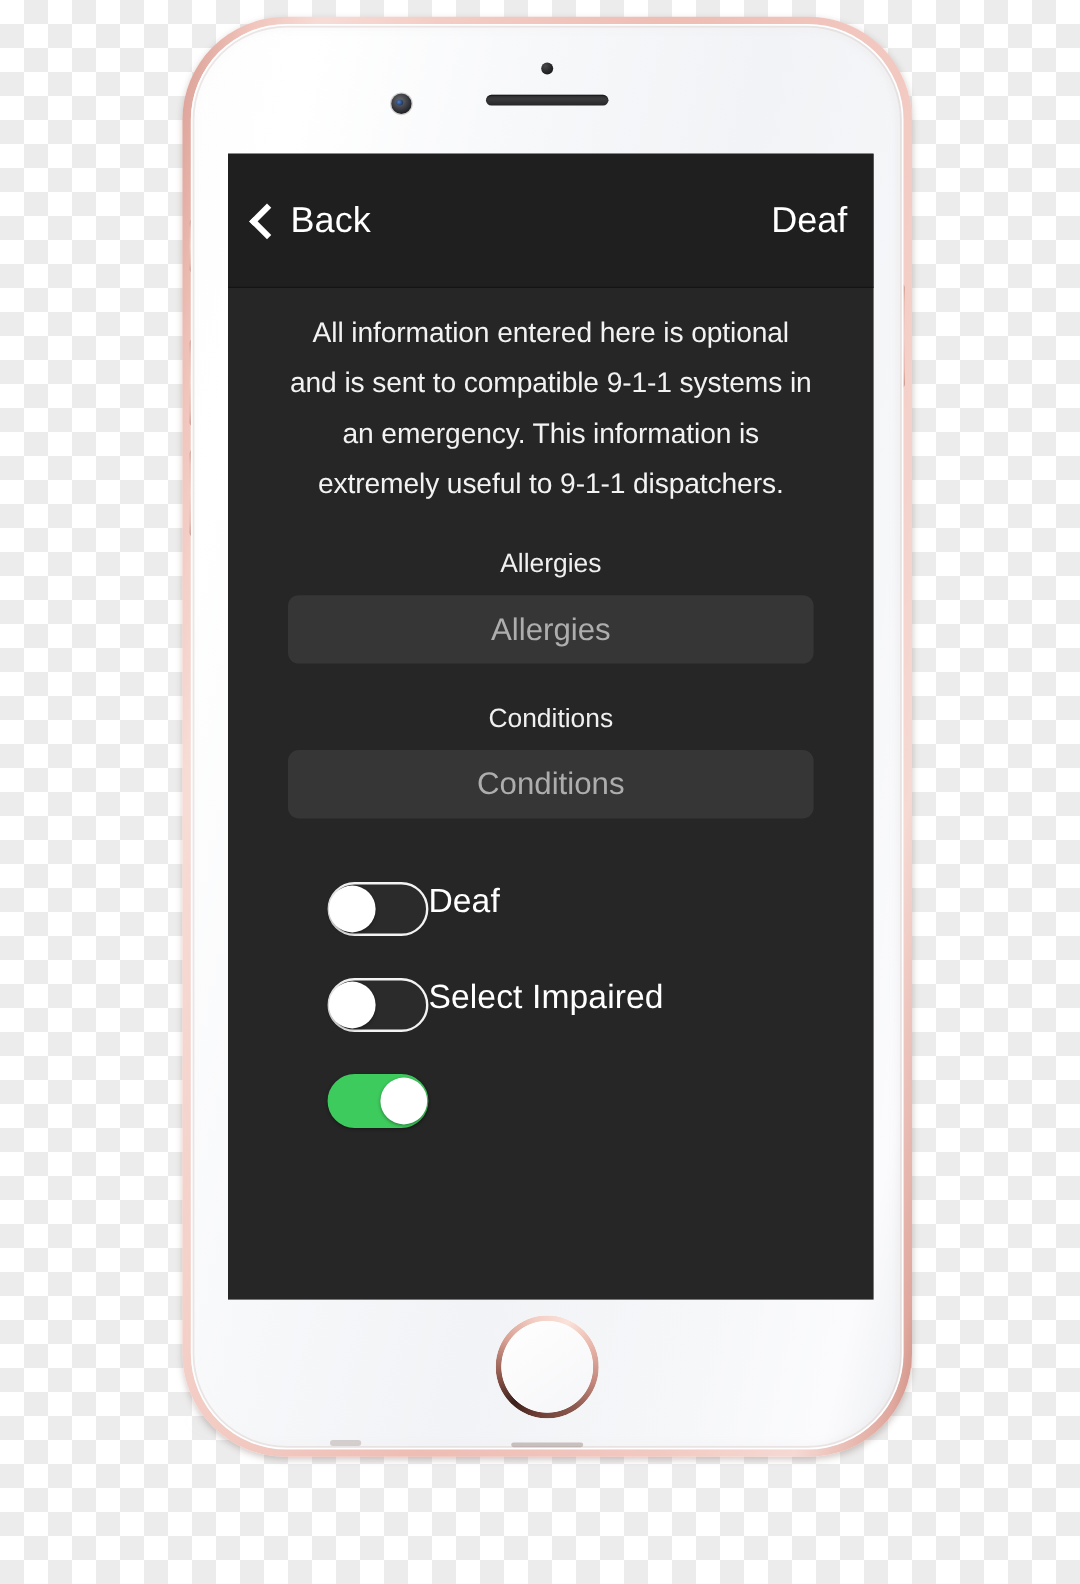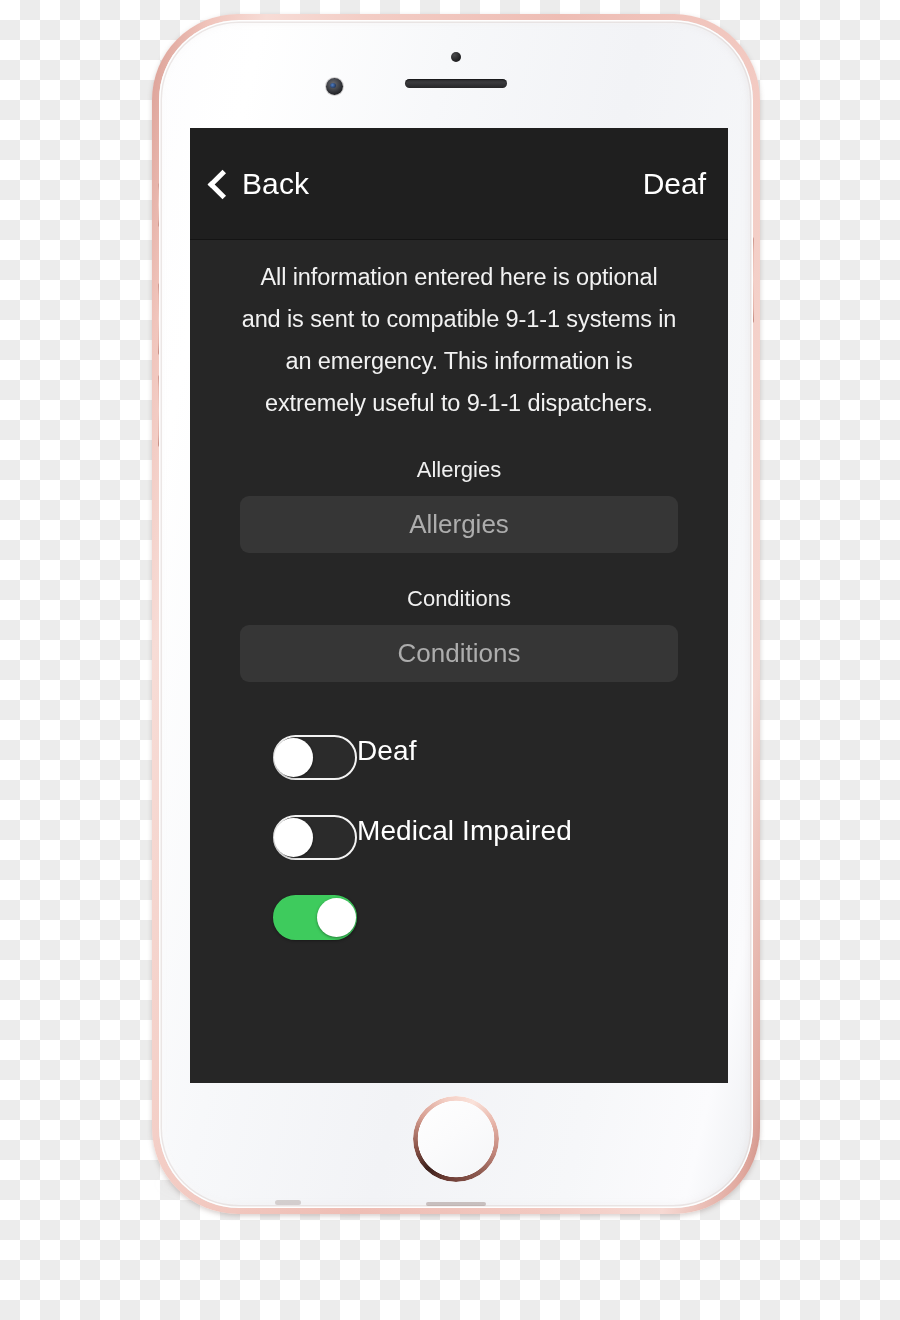--- a/index.html
+++ b/index.html
@@ -406,21 +406,21 @@
               <div class="switch off">
                 <div class="knob"></div>
               </div>
               <div class="toggle-label">Deaf</div>
             </div>
 
             <div class="toggle-row">
               <div class="switch off">
                 <div class="knob"></div>
               </div>
-              <div class="toggle-label">Medical Impaired</div>
+              <div class="toggle-label">Select Impaired</div>
             </div>
 
             <div class="toggle-row">
               <div class="switch on">
                 <div class="knob"></div>
               </div>
             </div>
 
           </div>
         </div>

